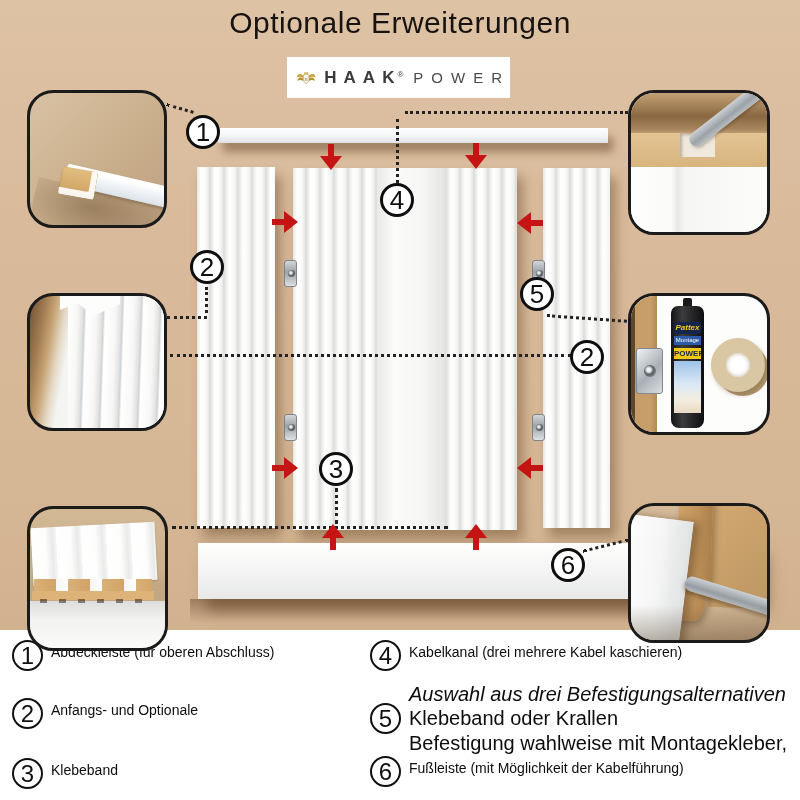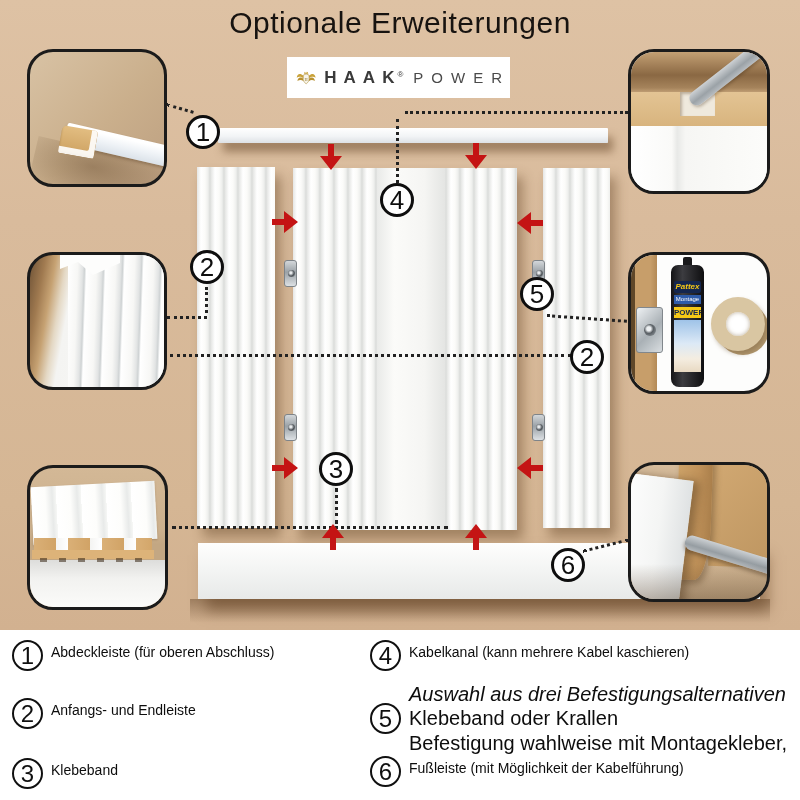--- a/index.html
+++ b/index.html
@@ -15,21 +15,21 @@
            font-size:30px; color:#171310; letter-spacing:.5px; }
   .logo { position:absolute; left:287px; top:57px; width:223px; height:41px; background:#fff;
           display:flex; align-items:center; padding-left:9px; }
   .logo-text { display:flex; align-items:baseline; margin-left:8px; }
   .brand-name { font-size:17px; font-weight:bold; color:#3a3a3a; letter-spacing:7px; }
   .brand-reg { font-size:8px; color:#3a3a3a; position:relative; top:-6px; margin-left:-4px; }
   .brand-suffix { font-size:15px; color:#4a4a4a; letter-spacing:8px; margin-left:10px; }
 
   
   .inset { position:absolute; border:3px solid #1b1b1b; border-radius:26px; overflow:hidden;
-           background:#d2b494; z-index:4; }
+           background:#d2b494; z-index:4;margin-top:41px; }
   .inset-tl { left:27px; top:49px;  width:140px; height:138px; }
   .inset-ml { left:27px; top:252px; width:140px; height:138px; }
   .inset-bl { left:27px; top:465px; width:141px; height:145px; }
   .inset-tr { left:628px; top:49px;  width:142px; height:145px; }
   .inset-mr { left:628px; top:252px; width:142px; height:142px; }
   .inset-br { left:628px; top:462px; width:142px; height:140px; }
   .inset > div, .inset > span { position:absolute; }
 
   
   .inset-tl { background:linear-gradient(135deg,#d8c2a4 0%,#caaf8c 55%,#bda081 100%); }
@@ -316,29 +316,29 @@
     <div class="br-shade"></div>
   </div>
 
   <div class="legend">
     <div class="legend-item li-1">
       <span class="lnum">1</span>
       <span class="ltext">Abdeckleiste (für oberen Abschluss)</span>
     </div>
     <div class="legend-item li-2">
       <span class="lnum">2</span>
-      <span class="ltext">Anfangs- und Endleiste</span>
+      <span class="ltext">Anfangs- und Optionale</span>
     </div>
     <div class="legend-item li-3">
       <span class="lnum">3</span>
       <span class="ltext">Klebeband</span>
     </div>
     <div class="legend-item li-4">
       <span class="lnum">4</span>
-      <span class="ltext">Kabelkanal (kann mehrere Kabel kaschieren)</span>
+      <span class="ltext">Kabelkanal (drei mehrere Kabel kaschieren)</span>
     </div>
     <div class="legend-item li-5">
       <span class="lnum">5</span>
       <span class="ltext-sm">
         <span style="display:block;font-style:italic;">Auswahl aus drei Befestigungsalternativen</span>
         <span style="display:block;">Klebeband oder Krallen</span>
         <span style="display:block;">Befestigung wahlweise mit Montagekleber,</span>
       </span>
     </div>
     <div class="legend-item li-6">

